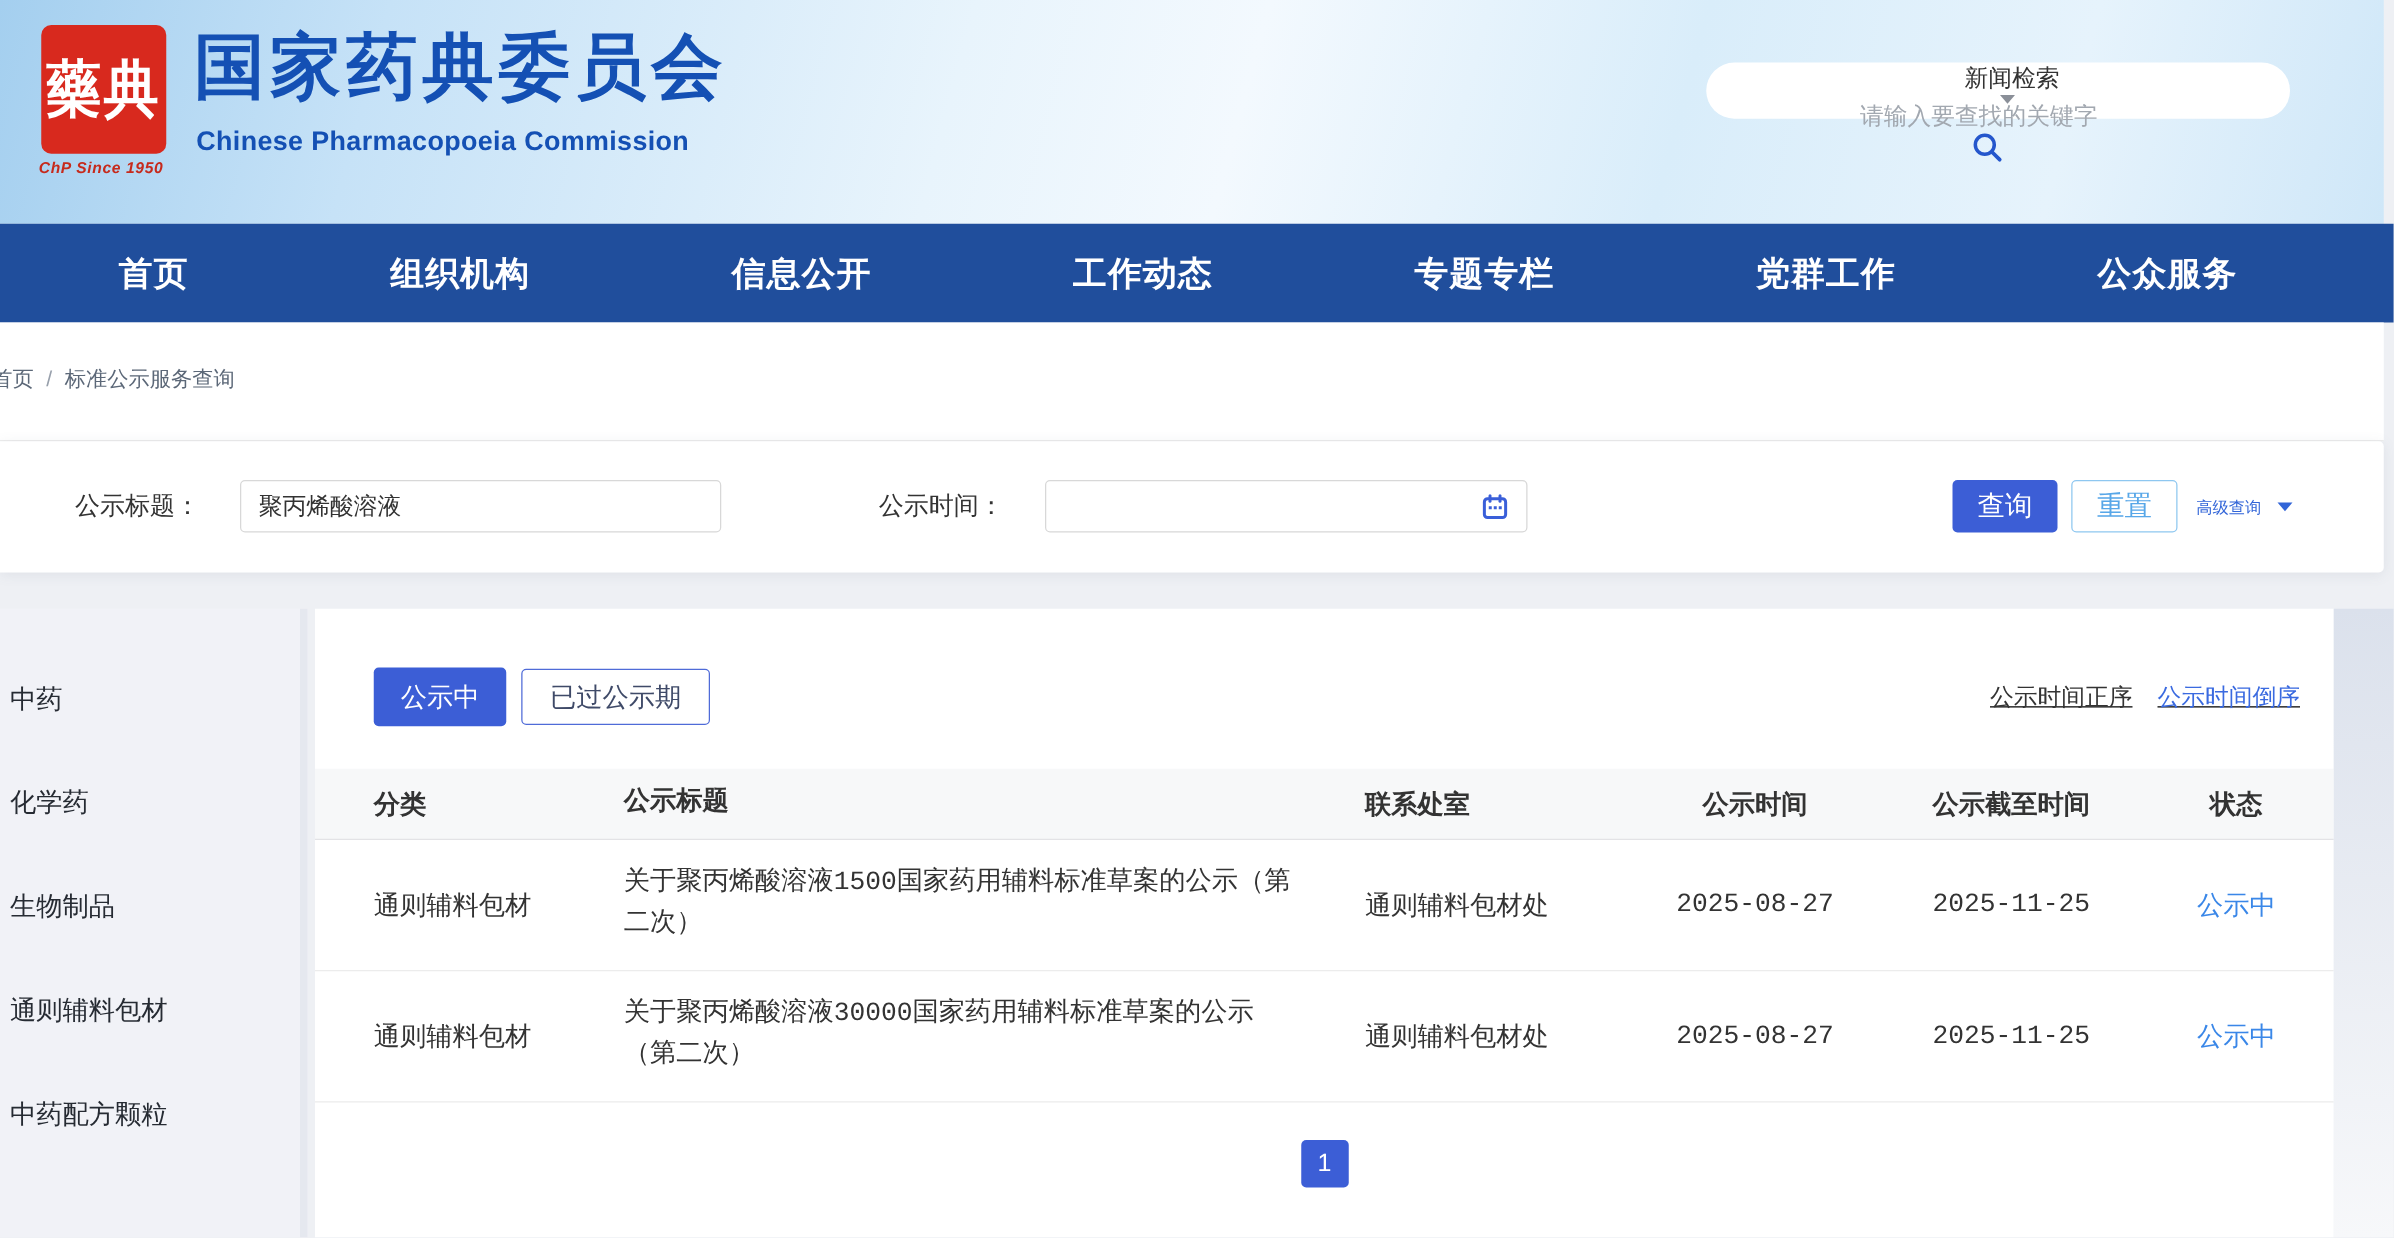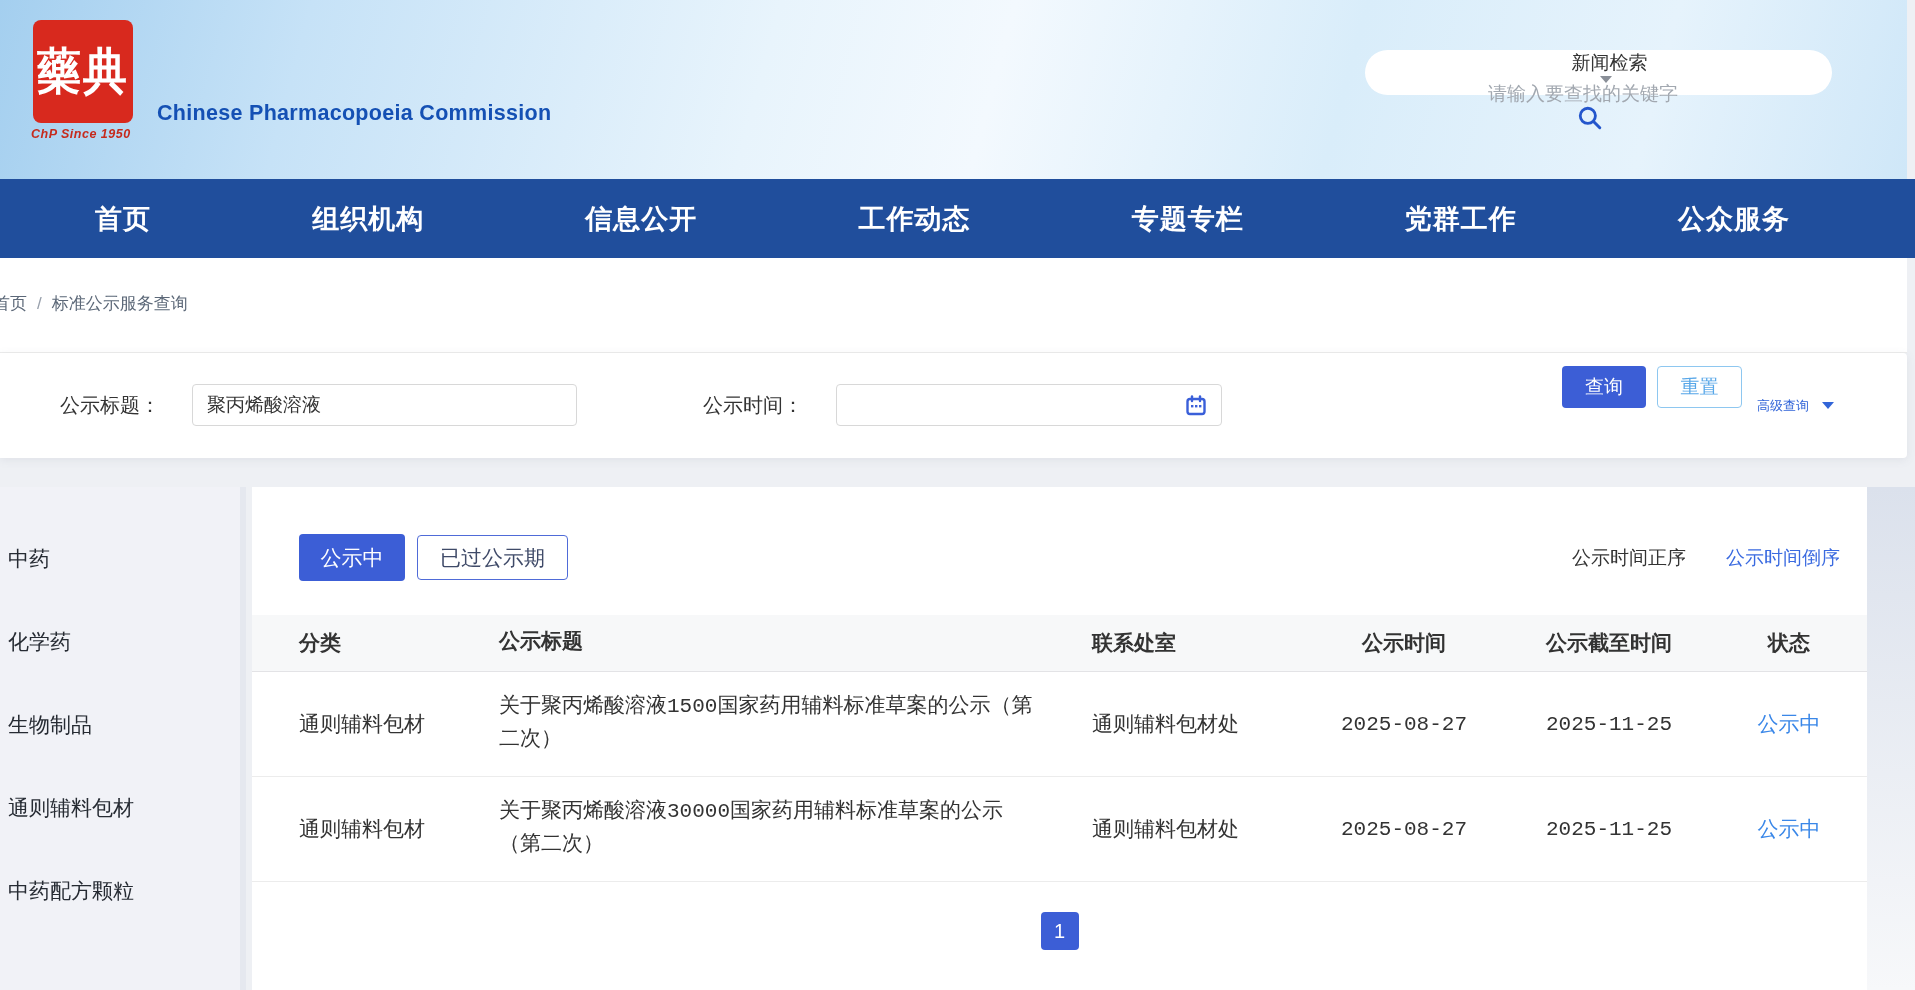--- a/index.html
+++ b/index.html
@@ -74,21 +74,21 @@
   .f-label{ position:absolute; top:0; height:105px; line-height:105px; font-size:20px; color:#333; }
   .lbl-title{ left:60px; }
   .lbl-time{ left:703px; }
   .f-input{
     position:absolute; top:31px; height:42px; border:1px solid #d8d8d8; border-radius:4px;
     font-size:19px; color:#333; padding:0 14px; outline:none; background:#fff;
   }
   .inp-title{ left:192px; width:385px; }
   .inp-time{ left:836px; width:386px; padding-right:44px; }
   .calendar-icon{ position:absolute; left:1185px; top:42px; width:22px; height:22px; cursor:pointer; }
-  .btn{ position:absolute; top:13px; height:42px; border-radius:4px; font-size:19px; cursor:pointer; border:none;
+  .btn{ position:absolute; top:31px; height:42px; border-radius:4px; font-size:22px; cursor:pointer; border:none;
         display:flex; align-items:center; justify-content:center; }
   .btn-query{ left:1562px; width:84px; background:#3c5ed6; color:#fff; }
   .btn-reset{ left:1657px; width:85px; background:#fff; color:#58a7e8; border:1px solid #8ec7f0; }
   .adv-link{
     position:absolute; left:1757px; top:0; height:105px; display:flex; align-items:center; gap:13px;
     font-size:13px; color:#3265d8; cursor:pointer;
   }
   .adv-caret{ border-top-color:#3265d8; }
 
   
@@ -99,21 +99,21 @@
   }
   .side-item{ height:83px; display:flex; align-items:center; padding-left:8px; font-size:21px; color:#262b33; cursor:pointer; }
   .main-card{ position:absolute; left:252px; top:0; width:1615px; height:503px; background:#fff; }
   .right-gutter{ position:absolute; left:1867px; top:0; width:48px; height:503px;
     background:linear-gradient(180deg,#dbe1ec,#f7f8fa); }
 
   .tabs-row{ position:absolute; left:47px; top:47px; display:flex; gap:12px; }
   .tab{ border-radius:4px; font-size:21px; display:flex; align-items:center; justify-content:center; cursor:pointer; }
   .tab-active{ width:106px; height:47px; background:#3c5ed6; color:#fff; }
   .tab-inactive{ height:45px; padding:0 22px; background:#fff; color:#3f4a68; border:1px solid #4f6bd8; margin-top:1px; }
-  .sort-links{ position:absolute; right:27px; top:58px; display:flex; gap:40px; font-size:19px; }
+  .sort-links{ position:absolute; right:27px; top:58px; display:flex; gap:20px; font-size:19px;text-decoration:underline; }
   .sort-asc{ color:#333; cursor:pointer; }
   .sort-desc{ color:#3a6ae0; cursor:pointer; }
 
   .table{ position:absolute; left:0; top:128px; width:1615px;font-family:Liberation Mono, monospace; }
   .t-row{ display:flex; align-items:center; padding-left:47px; }
   .t-head{ height:57px; background:#f7f8f9; border-bottom:1px solid #e3e3e6; font-weight:bold; font-size:21px; color:#333; }
   .t-data{ height:105px; border-bottom:1px solid #ececec; font-size:21px; color:#333; }
   .c1{ width:200px; }
   .c2{ width:575px; padding-right:30px; line-height:1.55; }
   .c3{ width:230px; padding-left:18px; }
@@ -129,20 +129,21 @@
   }
 </style>
 </head>
 <body>
 
 <div class="site-header">
   <div class="seal">
     <span>藥典</span>
   </div>
   <div class="seal-caption">ChP Since 1950</div>
+  <div class="site-title">国家药典委员会</div>
   <div class="site-subtitle">Chinese Pharmacopoeia Commission</div>
 
   <div class="search-pill">
     <div class="search-category">新闻检索</div>
     <div class="caret search-caret"></div>
     <input class="search-input" placeholder="请输入要查找的关键字" style="">
     <div class="search-btn">
       <svg width="26" height="26" viewBox="0 0 24 24" fill="none">
         <circle cx="10" cy="10" r="7" stroke="#2456cc" stroke-width="2.6"></circle>
         <line x1="15.5" y1="15.5" x2="21" y2="21" stroke="#2456cc" stroke-width="2.8" stroke-linecap="round"></line>

